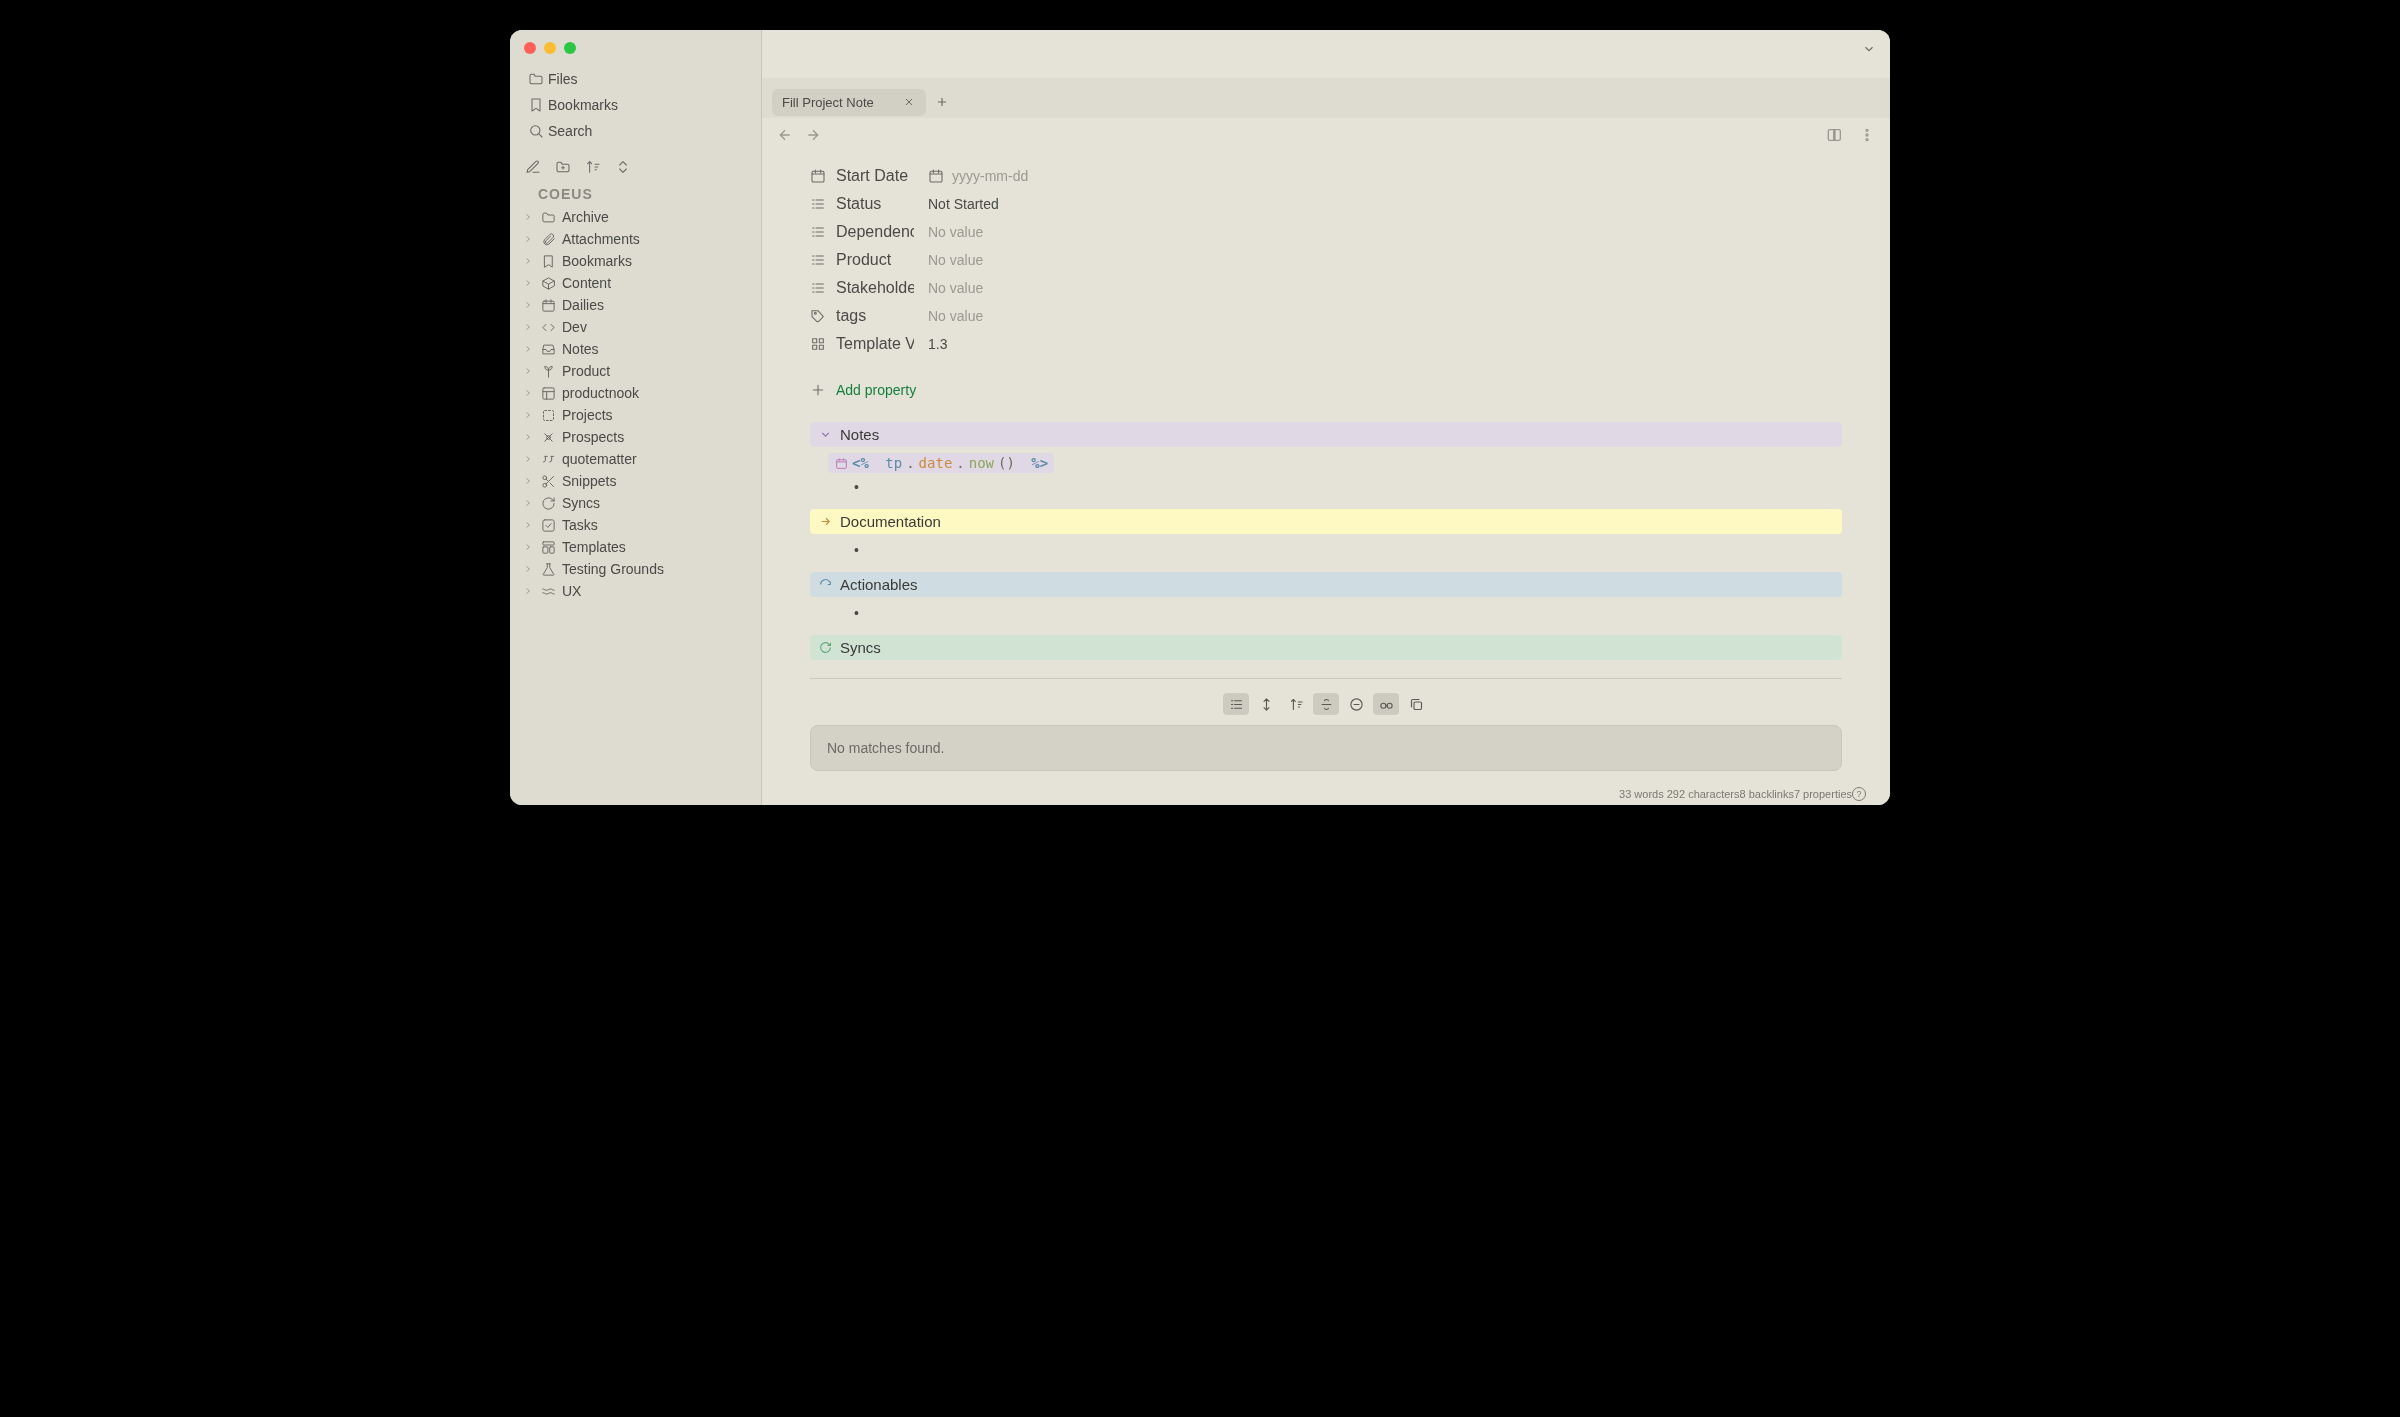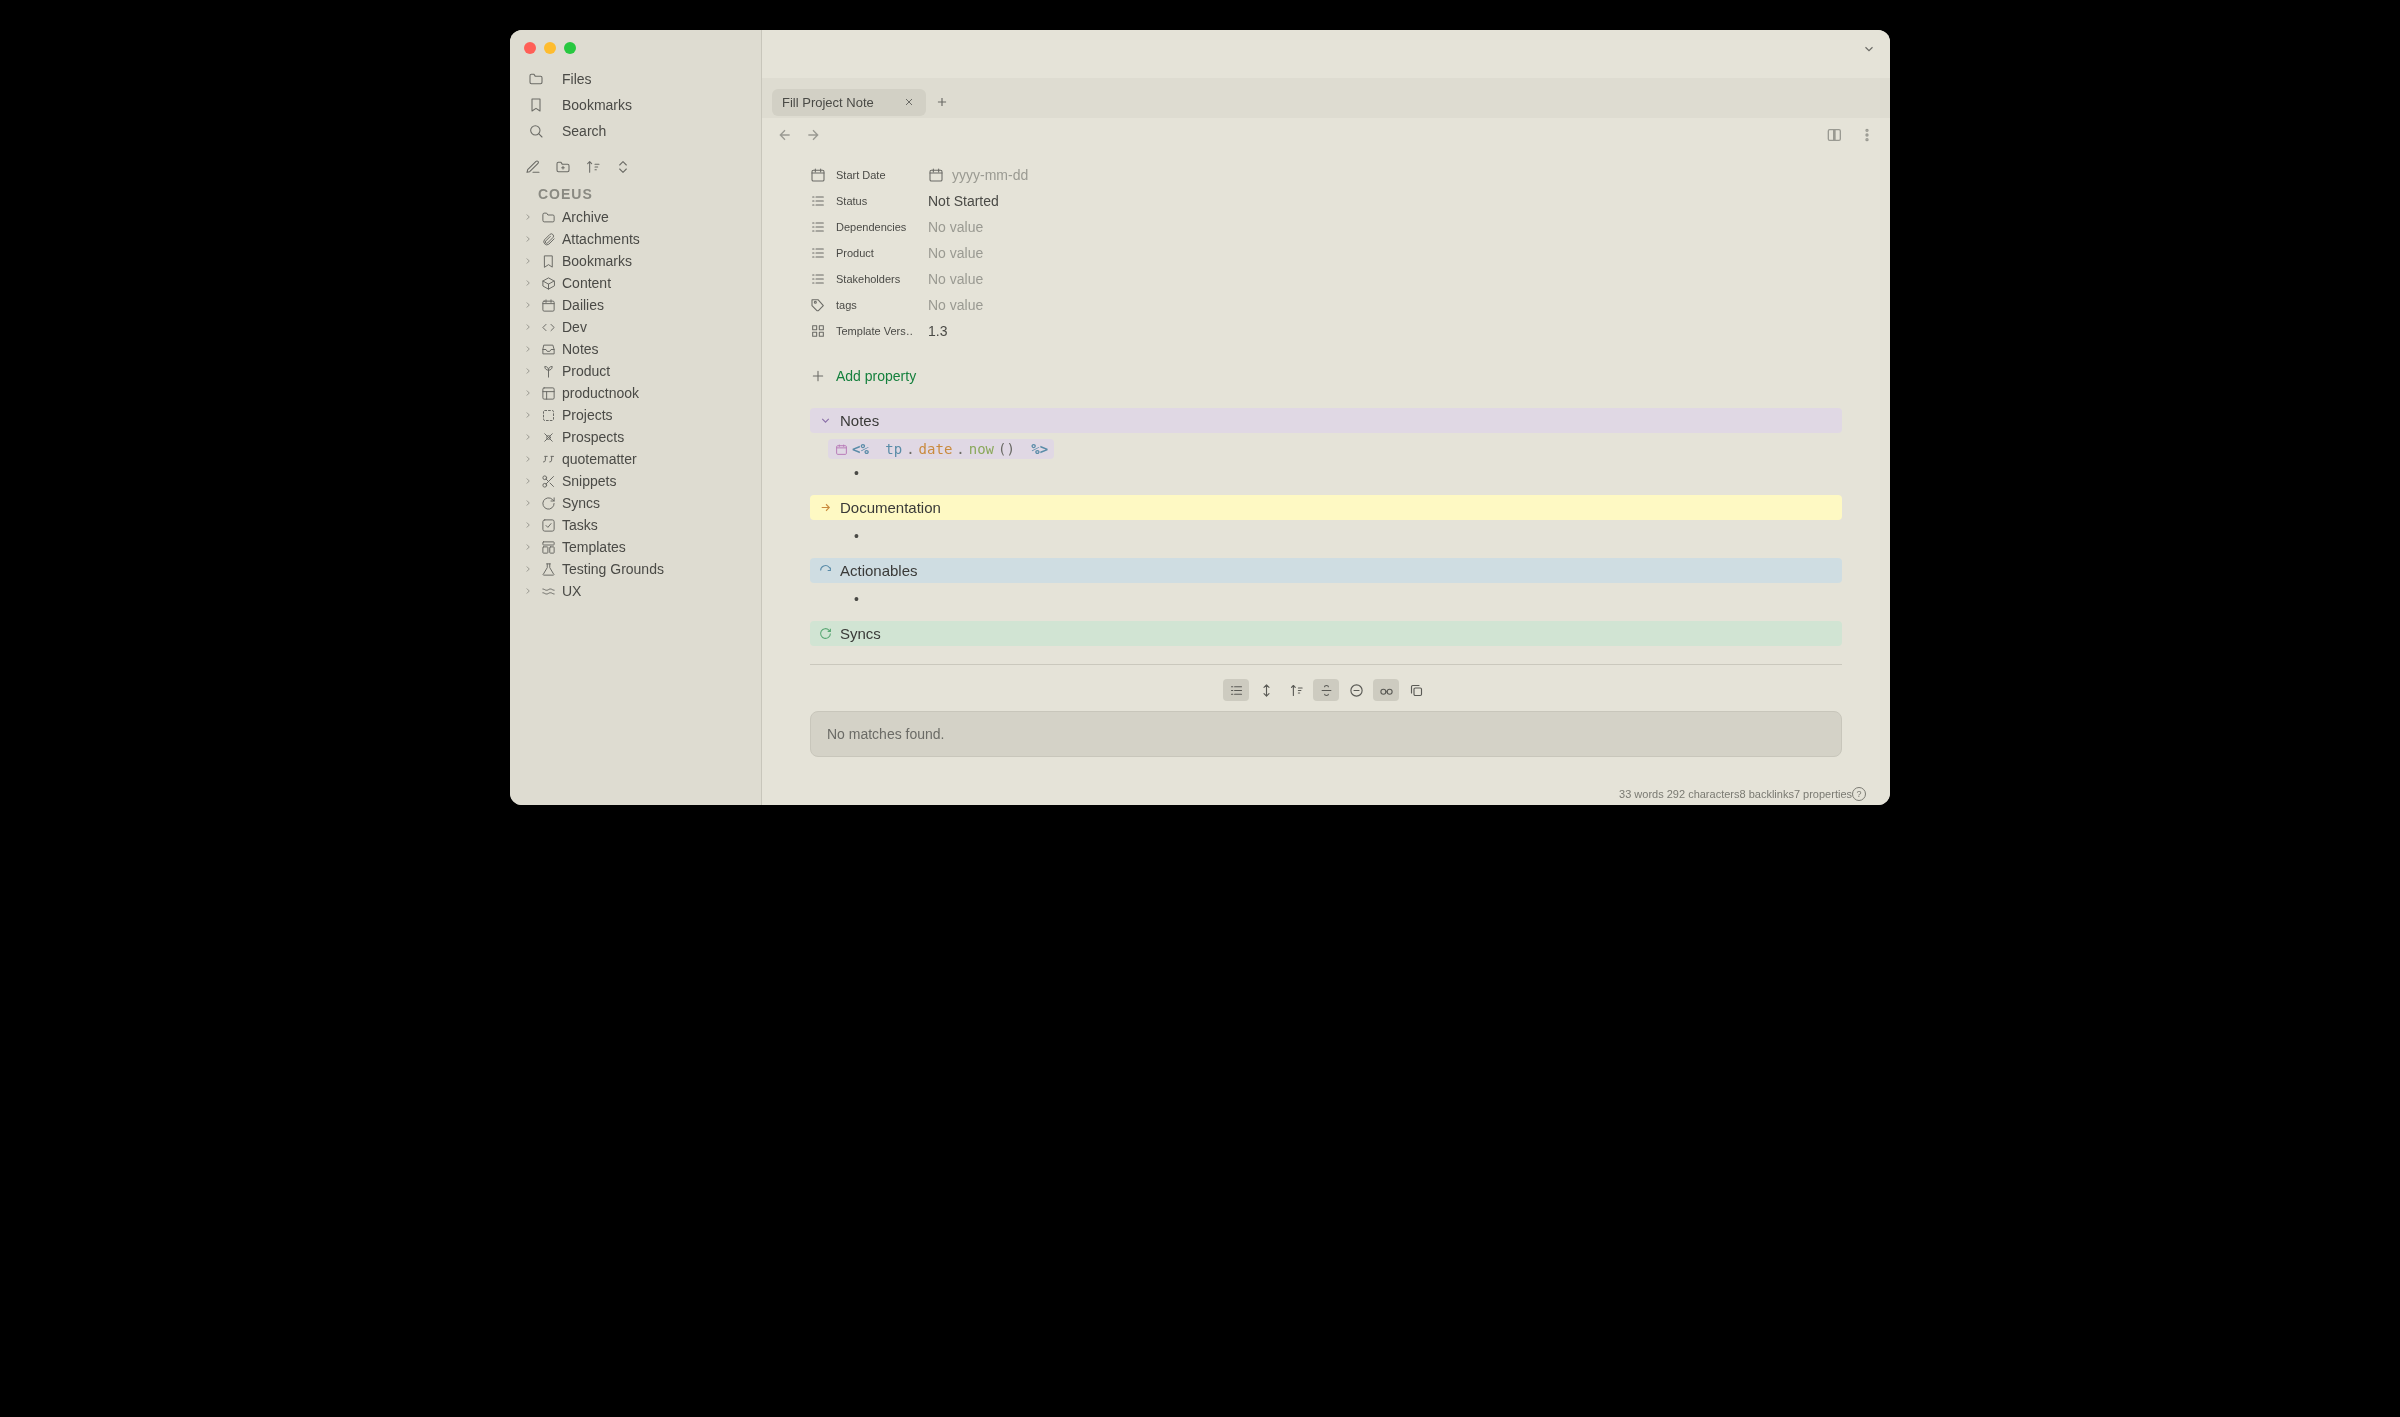--- a/index.html
+++ b/index.html
@@ -39,21 +39,21 @@
     padding: 12px 14px 8px;
   }
   .dot { width: 12px; height: 12px; border-radius: 50%; }
   .dot.red { background: #ff5f57; }
   .dot.yellow { background: #febc2e; }
   .dot.green { background: #28c840; }
   .side-top { padding: 4px 8px; }
   .side-item {
     display: flex;
     align-items: center;
-    gap: 18px;
+    gap: 4px;
     padding: 5px 10px;
     border-radius: 6px;
     cursor: pointer;
     color: #4a4a46;
   }
   .icon-slot {
     width: 16px; height: 16px;
     display: inline-flex; align-items: center; justify-content: center;
     flex-shrink: 0;
     color: #6b6b66;
@@ -144,21 +144,21 @@
     align-items: center;
     padding: 5px 0;
     gap: 14px;
   }
   .prop-key {
     display: flex;
     align-items: center;
     gap: 10px;
     width: 104px;
     color: #4a4a46;
-    font-size: 11px;
+    font-size: 16px;
     flex-shrink: 0;
     white-space: nowrap;
     overflow: hidden;
     text-overflow: ellipsis;
   }
   .prop-key .icon-slot { color:#6b6b66; }
   .prop-val { font-size: 14px; color: #4a4a46; display:flex; align-items:center; gap:8px;}
   .placeholder { color: #9a9a92; }
   .novalue { color: #9a9a92; }
   .addprop { display:flex; align-items:center; gap:10px; padding:6px 0; color:#15803d; cursor:pointer; font-size:14px;}

